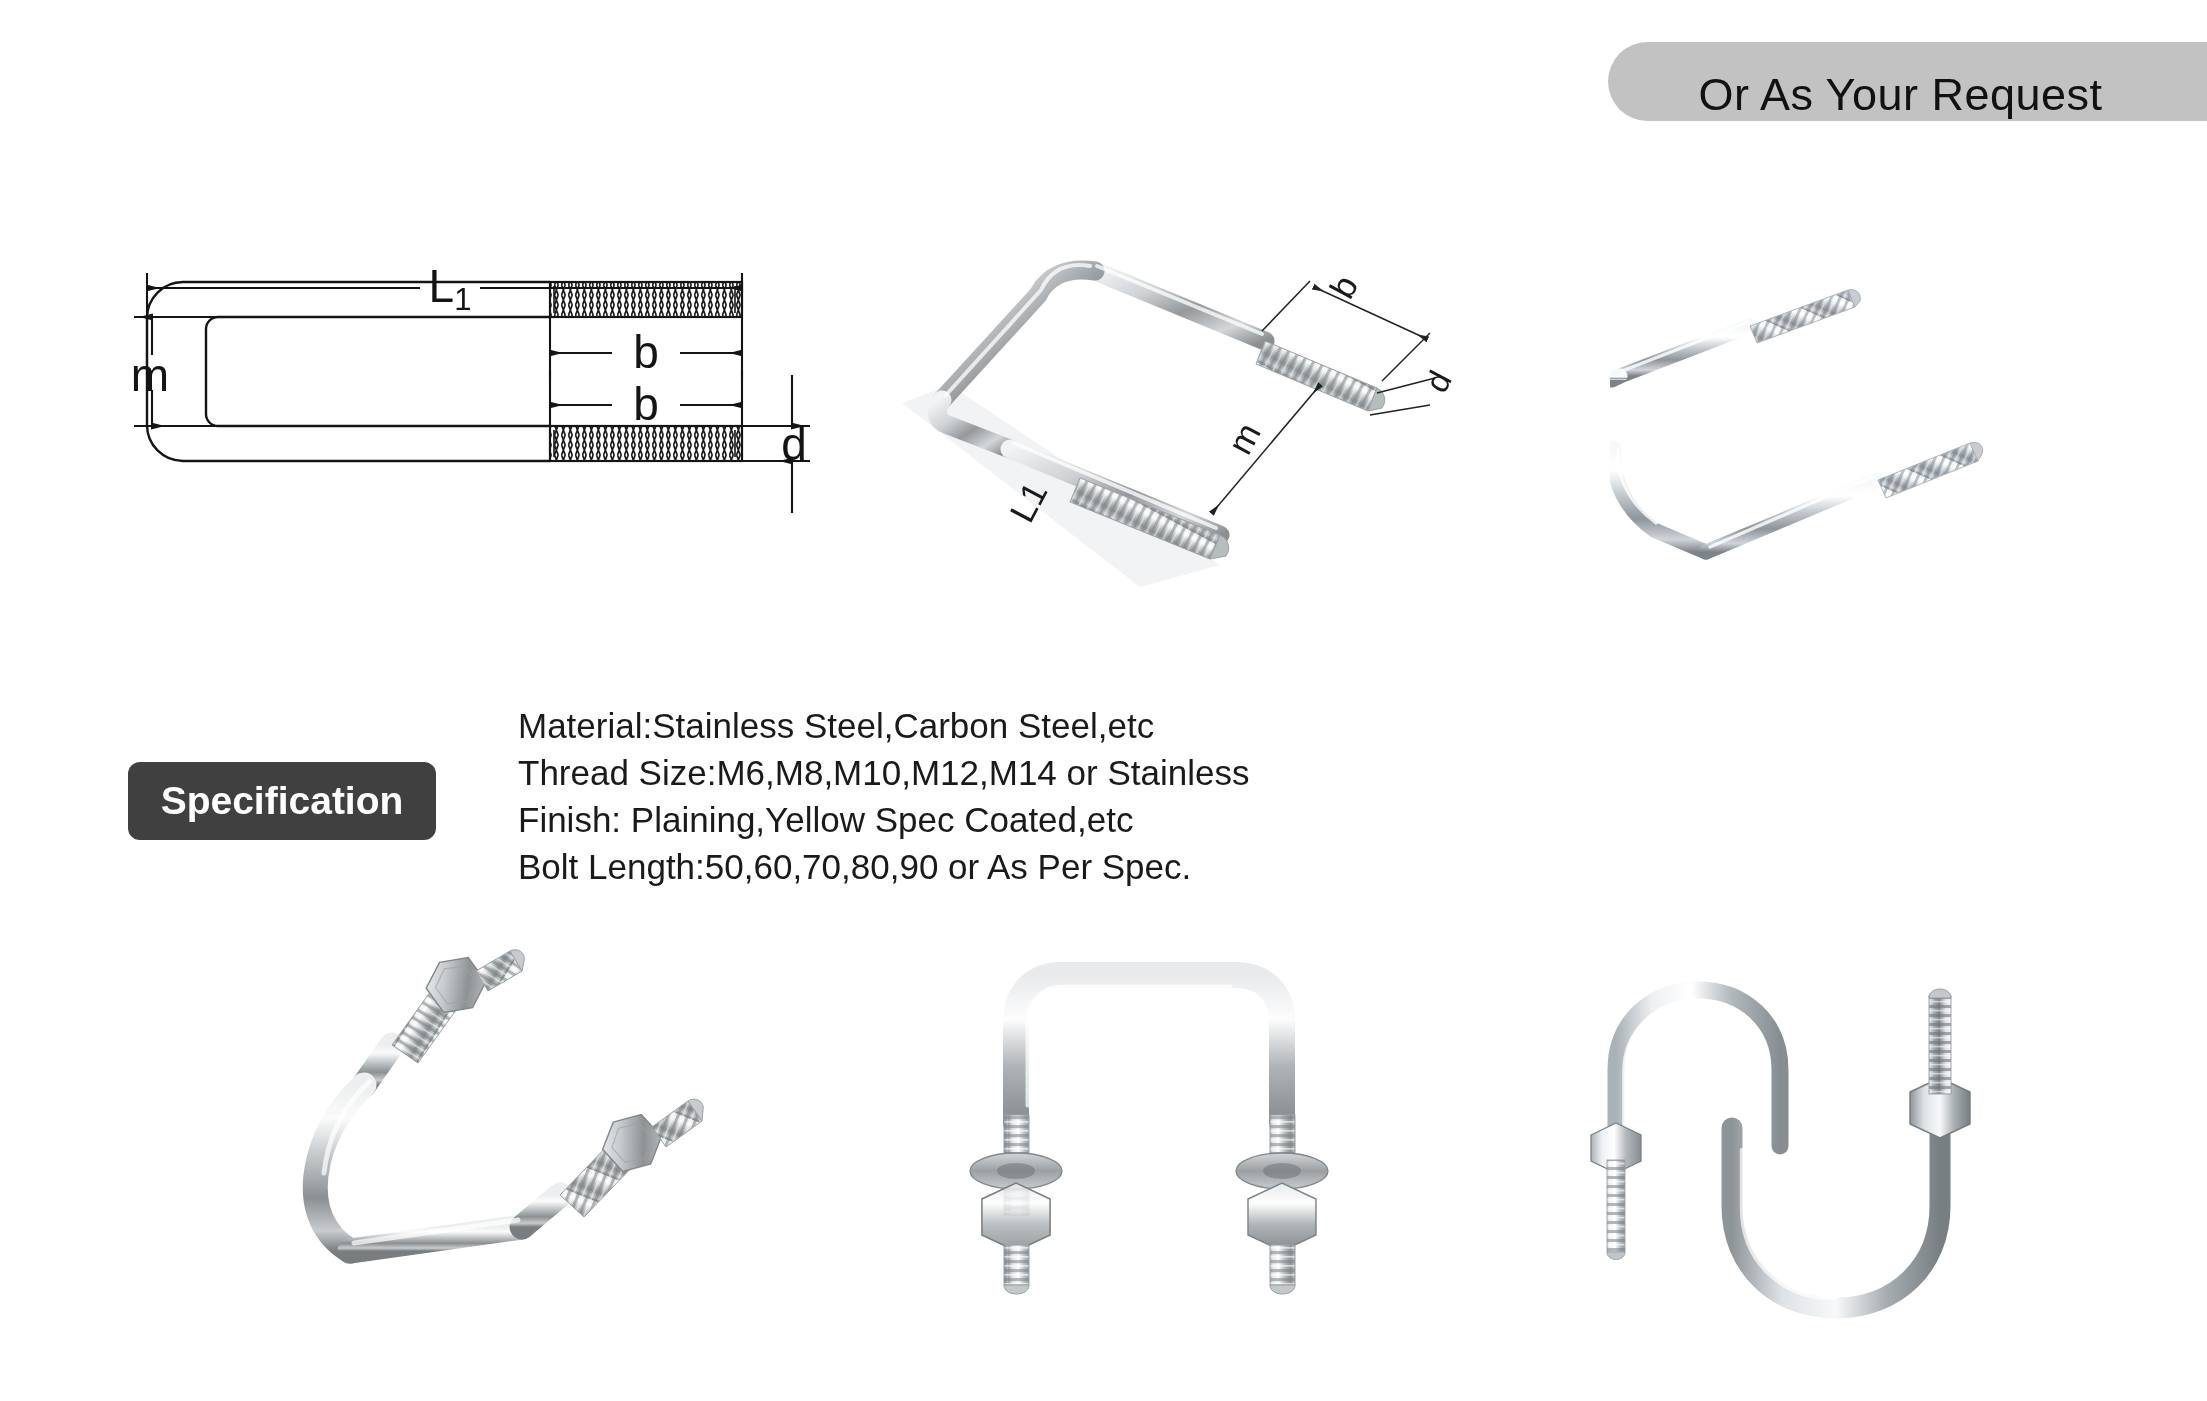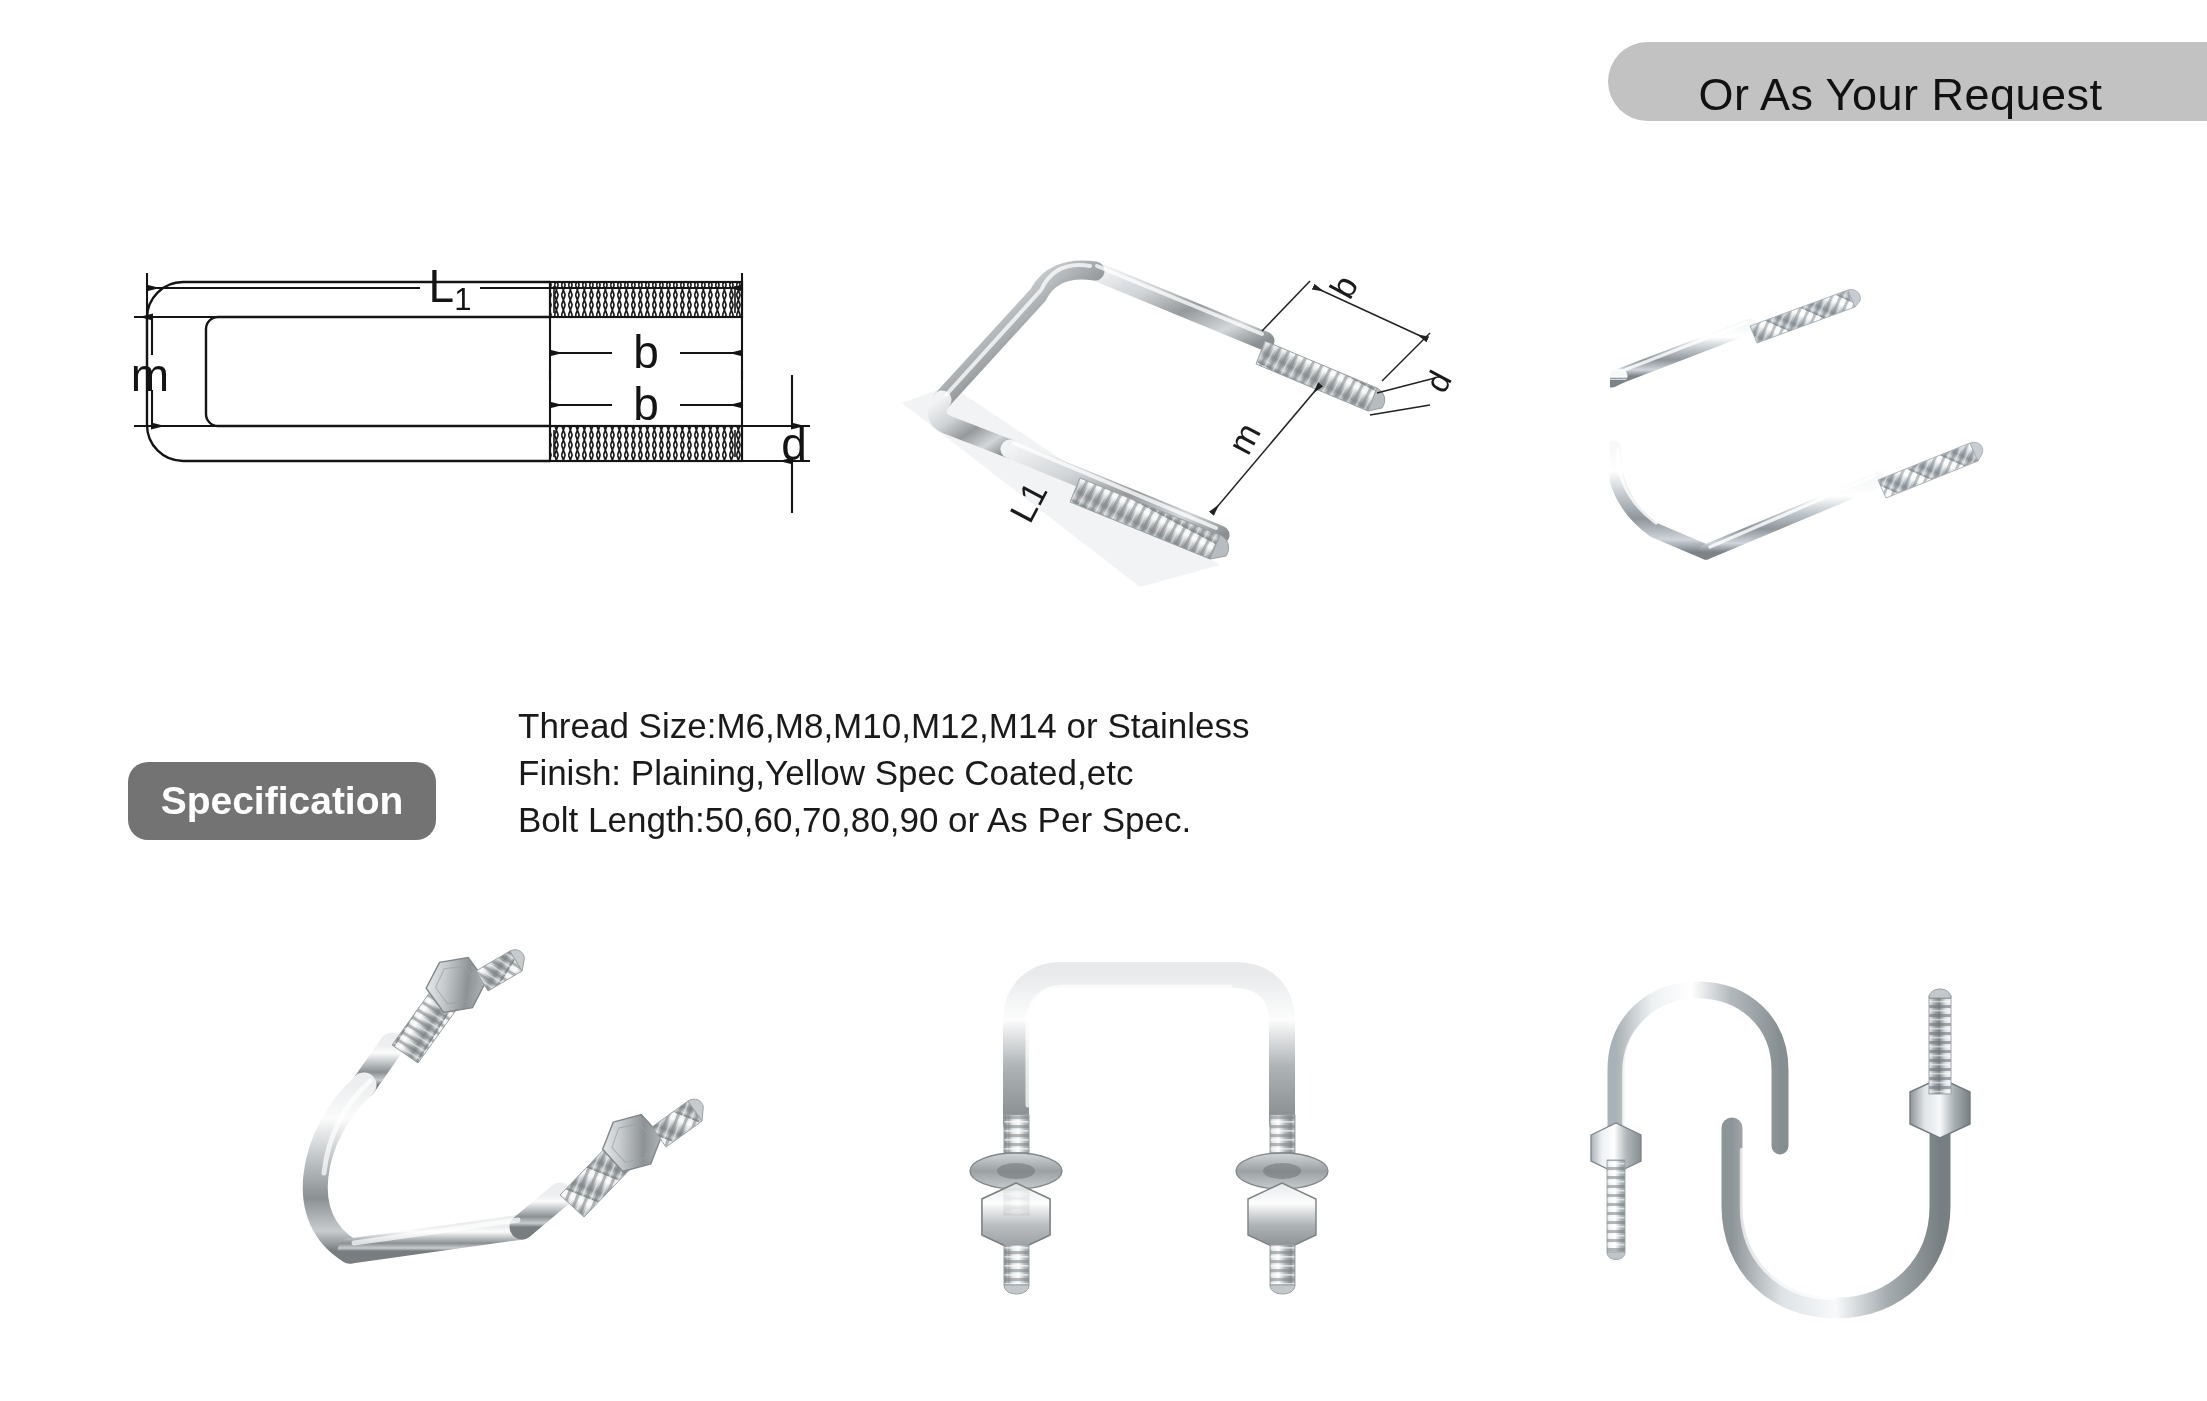--- a/index.html
+++ b/index.html
@@ -42,22 +42,22 @@
     white-space: nowrap;
   }
 
   
   #spec-badge {
     position: absolute;
     left: 128px;
     top: 762px;
     width: 308px;
     height: 78px;
-    background: #737373;
-    border-radius: 20px;
+    background: #404040;
+    border-radius: 12px;
     display: flex;
     align-items: center;
     justify-content: center;
   }
   #spec-badge-text {
     font-size: 39px;
     font-weight: bold;
     color: #ffffff;
     white-space: nowrap;
   }
@@ -308,20 +308,21 @@
         <path d="M360,163 C369,160 375,167 372,174 L368,181 Z" fill="#c6ccd1" stroke="#a7aeb3" stroke-width="0.9"></path>
       </g>
     </svg>
   </div>
 
   <div id="spec-badge">
     <span id="spec-badge-text">Specification</span>
   </div>
 
   <div id="spec-text">
+    <p class="spec-line">Material:Stainless Steel,Carbon Steel,etc</p>
     <p class="spec-line">Thread Size:M6,M8,M10,M12,M14 or Stainless</p>
     <p class="spec-line">Finish: Plaining,Yellow Spec Coated,etc</p>
     <p class="spec-line">Bolt Length:50,60,70,80,90 or As Per Spec.</p>
   </div>
 
   <div class="photo" id="photo-nuts-angled">
     <svg width="490" height="390" viewBox="0 0 490 390" xmlns="http://www.w3.org/2000/svg">
       <defs>
         <linearGradient id="ssG" x1="0" y1="0" x2="0" y2="1">
           <stop offset="0%" stop-color="#eceeef"></stop>

